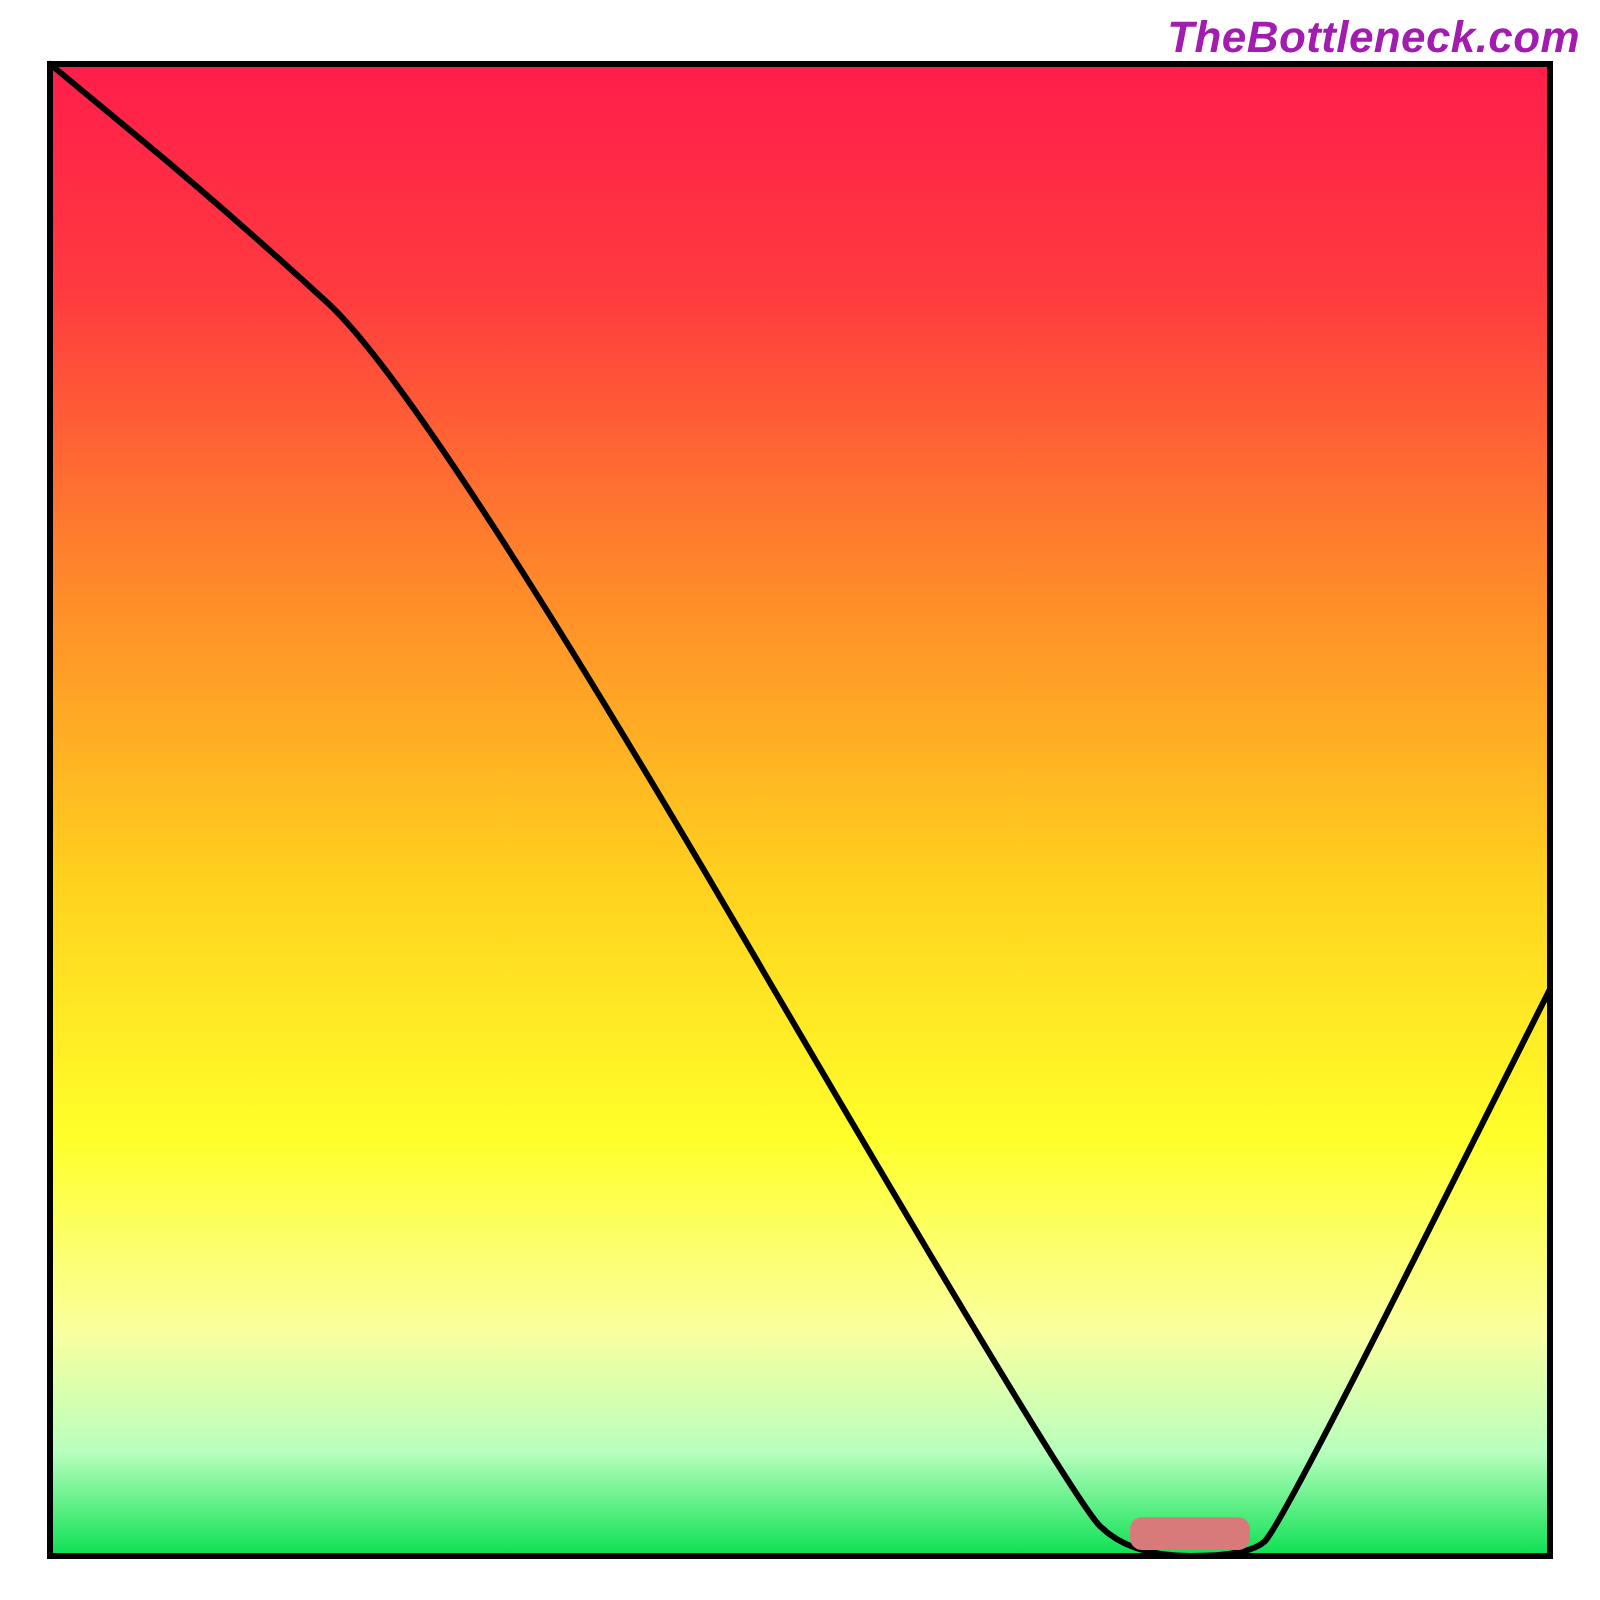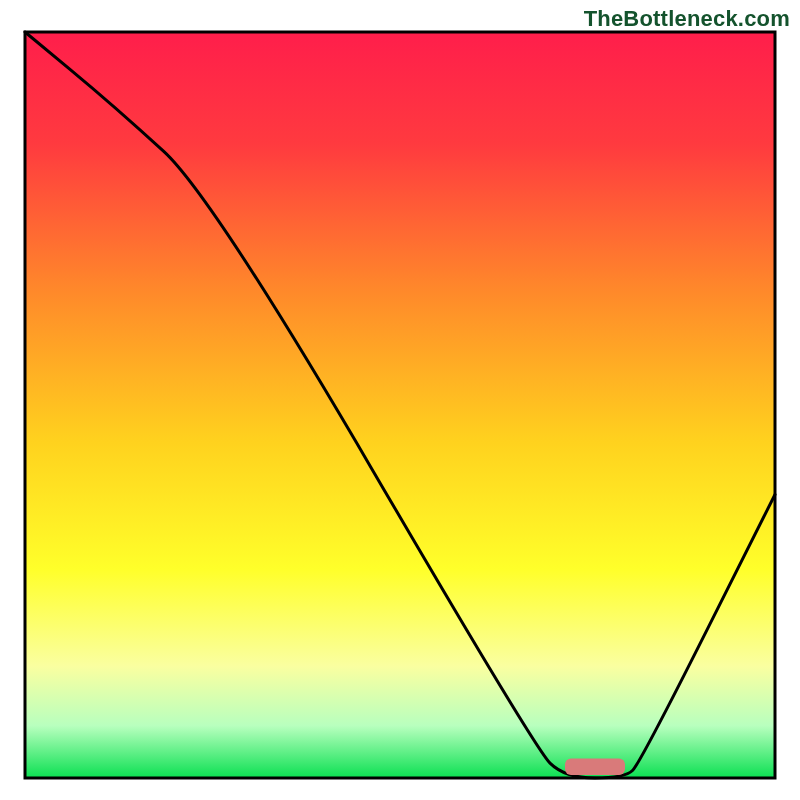--- a/index.html
+++ b/index.html
@@ -18,23 +18,24 @@
   }
   svg {
     display: block;
   }
   .watermark {
     position: absolute;
     top: 6px;
     right: 10px;
     font-size: 22px;
     font-weight: 600;
-    color: #14532d;
+    color: #a21caf;
     letter-spacing: 0.2px;
     pointer-events: none;
+    font-style: italic;
   }
 </style>
 </head>
 <body>
 
 <div class="chart-wrap">
   <svg id="chart-svg" width="800" height="800" viewBox="0 0 800 800">
     <defs>
       <linearGradient id="bg-grad" x1="0" y1="0" x2="0" y2="1">
           <stop offset="0.0%" stop-color="#ff1e4b"></stop>

